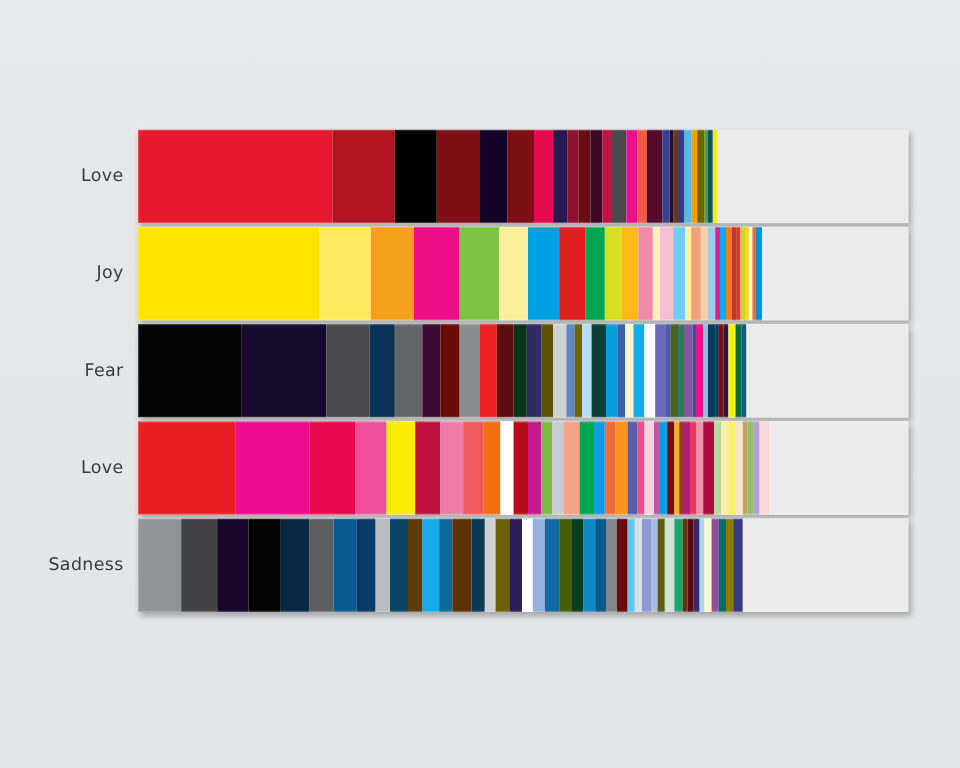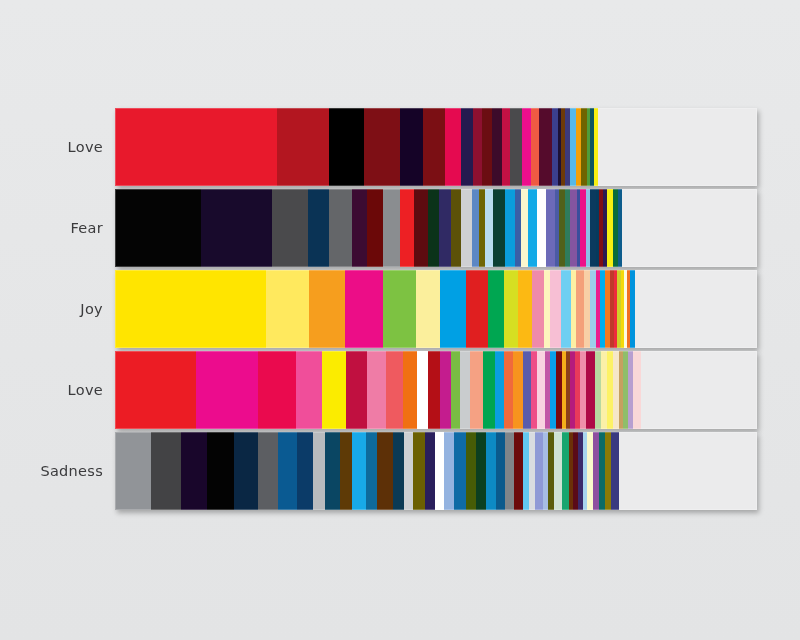--- a/index.html
+++ b/index.html
@@ -105,20 +105,57 @@
             <div class="seg" style="width: 5.84799px; background: rgb(59, 63, 142);"></div>
             <div class="seg" style="width: 3.24888px; background: rgb(28, 16, 54);"></div>
             <div class="seg" style="width: 3.89866px; background: rgb(109, 58, 8);"></div>
             <div class="seg" style="width: 4.54844px; background: rgb(60, 58, 124);"></div>
             <div class="seg" style="width: 5.84799px; background: rgb(85, 184, 232);"></div>
             <div class="seg" style="width: 5.84799px; background: rgb(242, 160, 7);"></div>
             <div class="seg" style="width: 5.19821px; background: rgb(111, 100, 0);"></div>
             <div class="seg" style="width: 3.89866px; background: rgb(78, 156, 58);"></div>
             <div class="seg" style="width: 3.24888px; background: rgb(12, 84, 97);"></div>
             <div class="seg" style="width: 3.89866px; background: rgb(247, 238, 18);"></div>
+            <div class="bar-tail"></div>
+          </div>
+        </div>
+      </div>
+      <div class="row">
+        <div class="row-label">Joy</div>
+        <div class="bar-wrap">
+          <div class="bar">
+            <div class="seg" style="width: 150.993px; background: rgb(255, 229, 0);"></div>
+            <div class="seg" style="width: 43.486px; background: rgb(255, 233, 94);"></div>
+            <div class="seg" style="width: 35.6344px; background: rgb(246, 158, 30);"></div>
+            <div class="seg" style="width: 37.4463px; background: rgb(236, 13, 135);"></div>
+            <div class="seg" style="width: 33.2185px; background: rgb(125, 194, 66);"></div>
+            <div class="seg" style="width: 24.1589px; background: rgb(251, 239, 156);"></div>
+            <div class="seg" style="width: 25.9708px; background: rgb(0, 160, 228);"></div>
+            <div class="seg" style="width: 22.347px; background: rgb(224, 31, 32);"></div>
+            <div class="seg" style="width: 15.7033px; background: rgb(0, 166, 81);"></div>
+            <div class="seg" style="width: 14.4953px; background: rgb(214, 223, 34);"></div>
+            <div class="seg" style="width: 13.8914px; background: rgb(252, 185, 19);"></div>
+            <div class="seg" style="width: 11.4755px; background: rgb(239, 138, 169);"></div>
+            <div class="seg" style="width: 6.64369px; background: rgb(253, 244, 189);"></div>
+            <div class="seg" style="width: 10.8715px; background: rgb(247, 191, 212);"></div>
+            <div class="seg" style="width: 9.66355px; background: rgb(110, 207, 242);"></div>
+            <div class="seg" style="width: 5.43575px; background: rgb(253, 239, 163);"></div>
+            <div class="seg" style="width: 7.85164px; background: rgb(244, 160, 122);"></div>
+            <div class="seg" style="width: 5.43575px; background: rgb(248, 207, 166);"></div>
+            <div class="seg" style="width: 6.64369px; background: rgb(157, 205, 234);"></div>
+            <div class="seg" style="width: 4.2278px; background: rgb(236, 28, 142);"></div>
+            <div class="seg" style="width: 4.83178px; background: rgb(0, 174, 239);"></div>
+            <div class="seg" style="width: 4.83178px; background: rgb(244, 121, 32);"></div>
+            <div class="seg" style="width: 3.62383px; background: rgb(192, 57, 43);"></div>
+            <div class="seg" style="width: 3.62383px; background: rgb(238, 43, 60);"></div>
+            <div class="seg" style="width: 3.62383px; background: rgb(207, 208, 42);"></div>
+            <div class="seg" style="width: 3.01986px; background: rgb(244, 217, 11);"></div>
+            <div class="seg" style="width: 3.01986px; background: rgb(253, 251, 224);"></div>
+            <div class="seg" style="width: 3.01986px; background: rgb(243, 111, 33);"></div>
+            <div class="seg" style="width: 4.83178px; background: rgb(0, 147, 221);"></div>
             <div class="bar-tail"></div>
           </div>
         </div>
       </div>
       <div class="row">
         <div class="row-label">Fear</div>
         <div class="bar-wrap">
           <div class="bar">
             <div class="seg" style="width: 86.3158px; background: rgb(4, 4, 4);"></div>
             <div class="seg" style="width: 70.2432px; background: rgb(24, 10, 44);"></div>
@@ -151,57 +188,20 @@
             <div class="seg" style="width: 3.57169px; background: rgb(58, 78, 156);"></div>
             <div class="seg" style="width: 5.95282px; background: rgb(236, 18, 137);"></div>
             <div class="seg" style="width: 4.16697px; background: rgb(140, 194, 230);"></div>
             <div class="seg" style="width: 5.35754px; background: rgb(10, 58, 94);"></div>
             <div class="seg" style="width: 2.97641px; background: rgb(6, 58, 92);"></div>
             <div class="seg" style="width: 4.76225px; background: rgb(126, 13, 20);"></div>
             <div class="seg" style="width: 3.57169px; background: rgb(42, 26, 80);"></div>
             <div class="seg" style="width: 5.95282px; background: rgb(246, 239, 18);"></div>
             <div class="seg" style="width: 5.35754px; background: rgb(10, 107, 58);"></div>
             <div class="seg" style="width: 3.57169px; background: rgb(13, 92, 140);"></div>
-            <div class="bar-tail"></div>
-          </div>
-        </div>
-      </div>
-      <div class="row">
-        <div class="row-label">Joy</div>
-        <div class="bar-wrap">
-          <div class="bar">
-            <div class="seg" style="width: 150.993px; background: rgb(255, 229, 0);"></div>
-            <div class="seg" style="width: 43.486px; background: rgb(255, 233, 94);"></div>
-            <div class="seg" style="width: 35.6344px; background: rgb(246, 158, 30);"></div>
-            <div class="seg" style="width: 37.4463px; background: rgb(236, 13, 135);"></div>
-            <div class="seg" style="width: 33.2185px; background: rgb(125, 194, 66);"></div>
-            <div class="seg" style="width: 24.1589px; background: rgb(251, 239, 156);"></div>
-            <div class="seg" style="width: 25.9708px; background: rgb(0, 160, 228);"></div>
-            <div class="seg" style="width: 22.347px; background: rgb(224, 31, 32);"></div>
-            <div class="seg" style="width: 15.7033px; background: rgb(0, 166, 81);"></div>
-            <div class="seg" style="width: 14.4953px; background: rgb(214, 223, 34);"></div>
-            <div class="seg" style="width: 13.8914px; background: rgb(252, 185, 19);"></div>
-            <div class="seg" style="width: 11.4755px; background: rgb(239, 138, 169);"></div>
-            <div class="seg" style="width: 6.64369px; background: rgb(253, 244, 189);"></div>
-            <div class="seg" style="width: 10.8715px; background: rgb(247, 191, 212);"></div>
-            <div class="seg" style="width: 9.66355px; background: rgb(110, 207, 242);"></div>
-            <div class="seg" style="width: 5.43575px; background: rgb(253, 239, 163);"></div>
-            <div class="seg" style="width: 7.85164px; background: rgb(244, 160, 122);"></div>
-            <div class="seg" style="width: 5.43575px; background: rgb(248, 207, 166);"></div>
-            <div class="seg" style="width: 6.64369px; background: rgb(157, 205, 234);"></div>
-            <div class="seg" style="width: 4.2278px; background: rgb(236, 28, 142);"></div>
-            <div class="seg" style="width: 4.83178px; background: rgb(0, 174, 239);"></div>
-            <div class="seg" style="width: 4.83178px; background: rgb(244, 121, 32);"></div>
-            <div class="seg" style="width: 3.62383px; background: rgb(192, 57, 43);"></div>
-            <div class="seg" style="width: 3.62383px; background: rgb(238, 43, 60);"></div>
-            <div class="seg" style="width: 3.62383px; background: rgb(207, 208, 42);"></div>
-            <div class="seg" style="width: 3.01986px; background: rgb(244, 217, 11);"></div>
-            <div class="seg" style="width: 3.01986px; background: rgb(253, 251, 224);"></div>
-            <div class="seg" style="width: 3.01986px; background: rgb(243, 111, 33);"></div>
-            <div class="seg" style="width: 4.83178px; background: rgb(0, 147, 221);"></div>
             <div class="bar-tail"></div>
           </div>
         </div>
       </div>
       <div class="row">
         <div class="row-label">Love</div>
         <div class="bar-wrap">
           <div class="bar">
             <div class="seg" style="width: 80.6149px; background: rgb(236, 28, 36);"></div>
             <div class="seg" style="width: 62.2934px; background: rgb(236, 12, 141);"></div>

